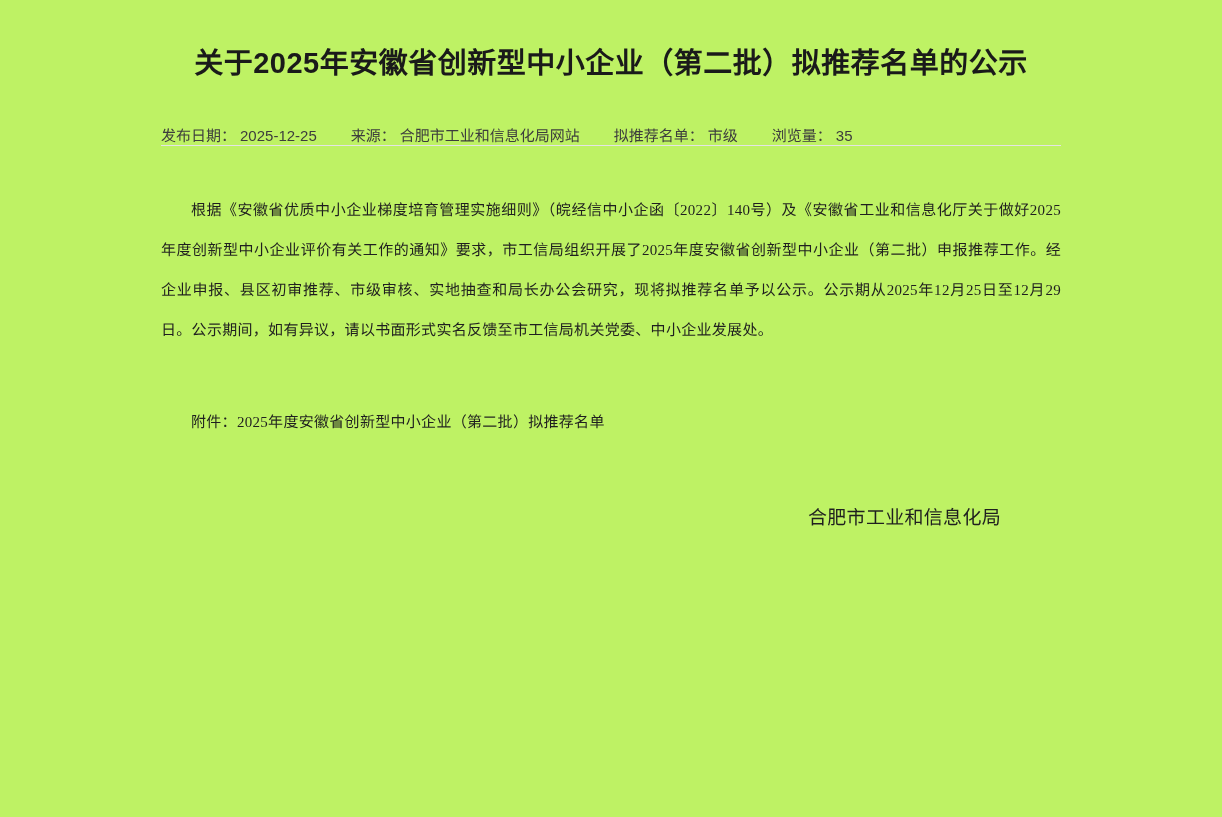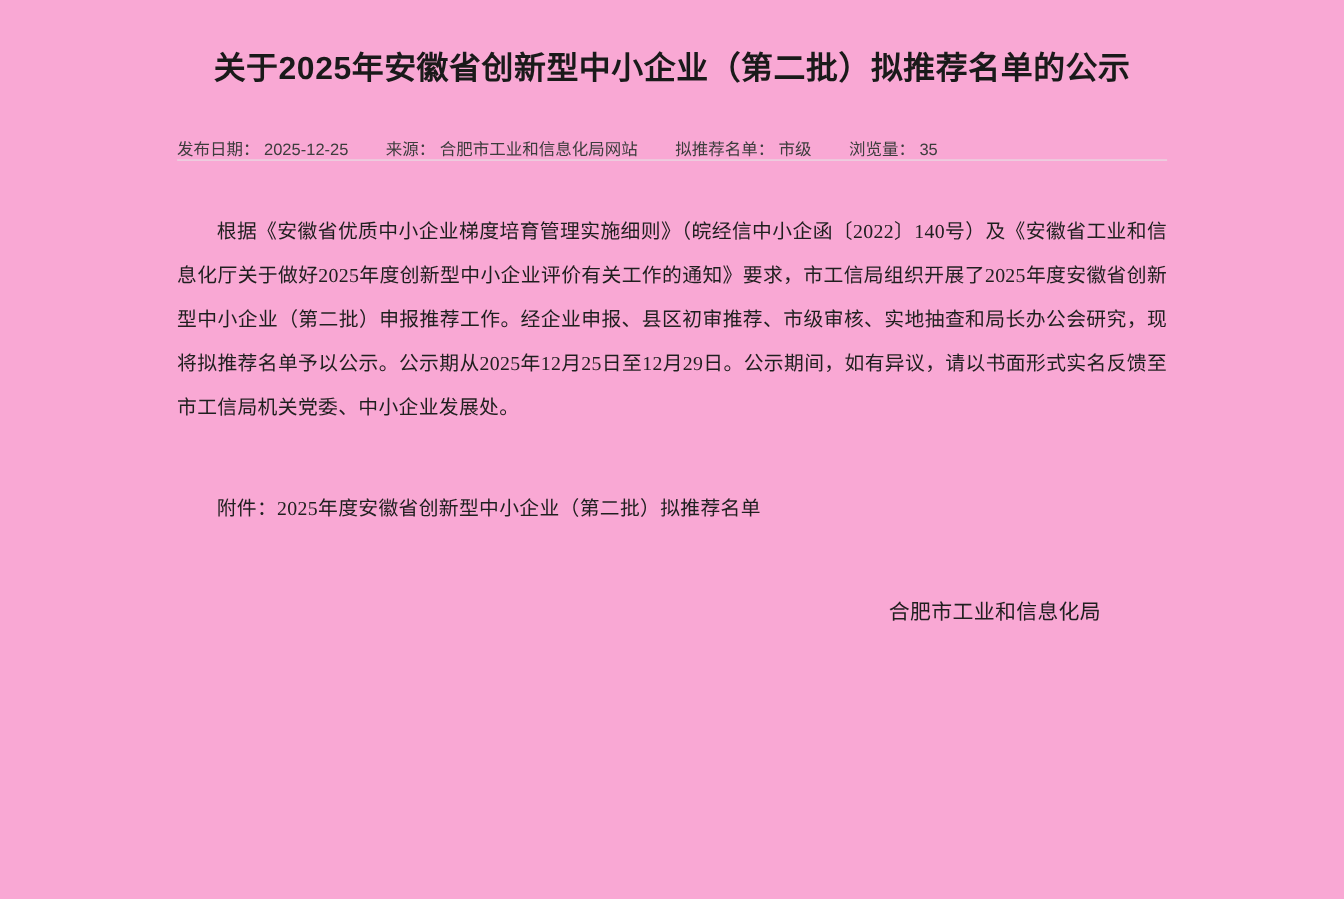--- a/index.html
+++ b/index.html
@@ -12,21 +12,21 @@
     height: 817px;
     font-family: "Liberation Sans", sans-serif;
     color: #222222;
     overflow: hidden;
   }
   .page {
     width: 1222px;
     height: 817px;
     box-sizing: border-box;
     padding: 0;
-    background: #f9a8d4;
+    background: #bef264;
     position: relative;
   }
   .article {
     width: 900px;
     margin: 0 auto;
     padding-top: 40px;
     box-sizing: border-box;
   }
   .doc-title {
     font-family: "Liberation Sans", sans-serif;
@@ -60,21 +60,21 @@
   .meta-label {
     color: #3d3d3d;
   }
   .meta-value {
     color: #3d3d3d;
     margin-left: 4px;
   }
   .body-wrap {
     margin-top: 44px;
     font-family: "Liberation Serif", serif;
-    font-size: 18px;
+    font-size: 15px;
     line-height: 40px;
     color: #1f1f1f;
   }
   .para {
     text-indent: 2em;
     margin: 0 0 0 0;
     text-align: justify;
     letter-spacing: 0.3px;
   }
   .para-contact {

